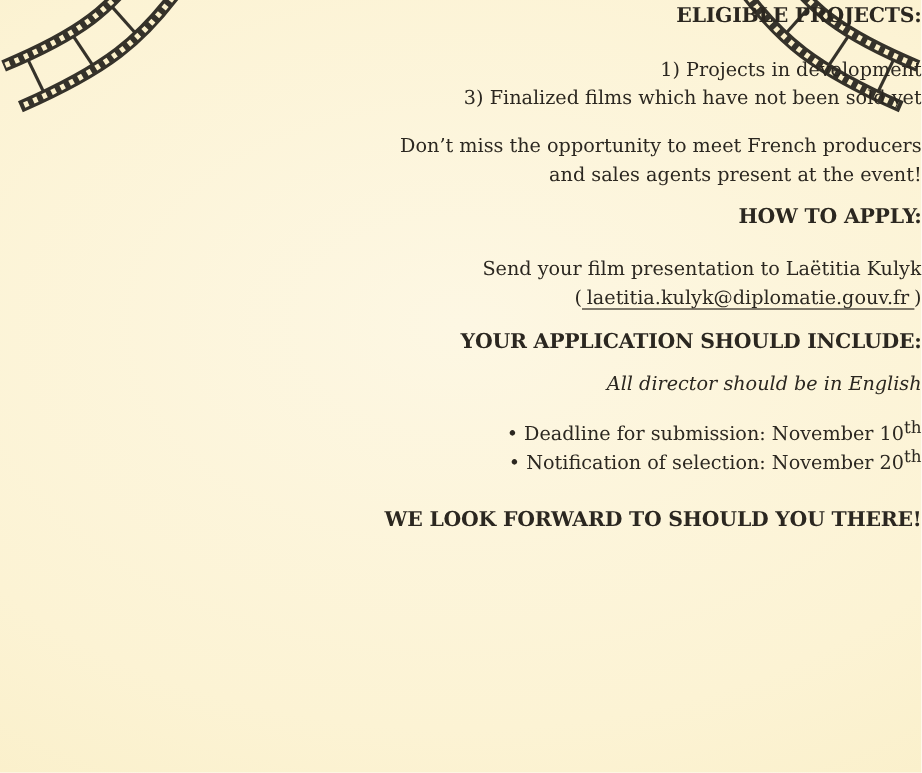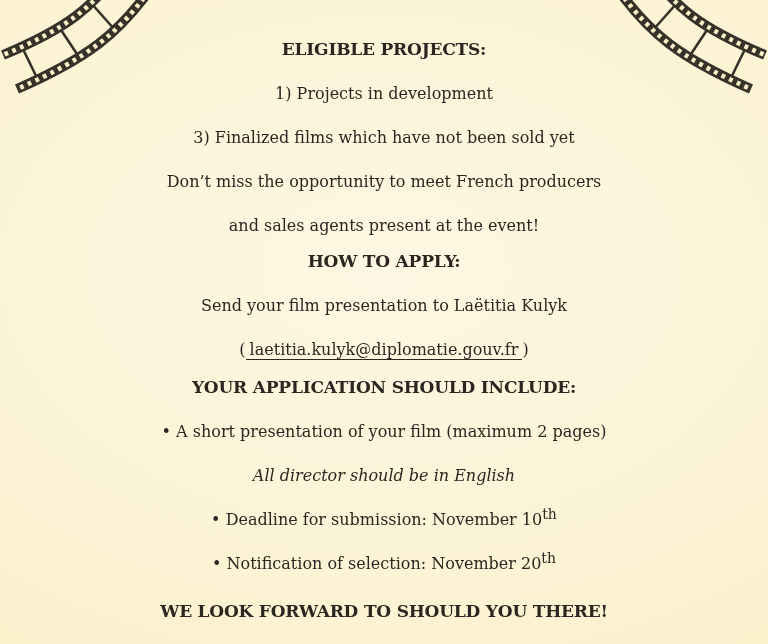--- a/index.html
+++ b/index.html
@@ -10,25 +10,24 @@
     overflow: hidden;
     background: radial-gradient(120% 95% at 50% 42%, #fdf7e3 0%, #fcf3d4 55%, #f8ecc0 100%);
     font-family: "DejaVu Serif", "Liberation Serif", serif;
     color: #2b2720;
   }
   .strip { position:absolute; top:0; display:block; }
   .strip-right { right:0; }
   .strip-left { left:0; transform: scaleX(-1); }
   .content {
     position:absolute; inset:0;
-    padding-top:36px;
-    text-align:center;
+    text-align:right;
     z-index:1;
   }
-  .line { font-size:16px; line-height:24px; white-space:nowrap;margin-top:20px; }
+  .line { font-size:16px; line-height:24px; white-space:nowrap; }
   .heading { font-size:17px; line-height:26px; font-weight:bold; white-space:nowrap; letter-spacing:-0.2px; }
   .mb20{margin-bottom:20px}.mb18{margin-bottom:18px}.mb16{margin-bottom:16px}
   .mb12{margin-bottom:12px}.mb10{margin-bottom:10px}.mb22{margin-bottom:22px}
   .italic { font-style: italic; }
   .email {
     border-bottom: 1.6px solid #2b2720;
     padding: 0 4px;
     cursor: pointer;
   }
   sup { font-size:14px; line-height:0; vertical-align:super; }
@@ -83,21 +82,20 @@
     <div class="heading mb18">HOW TO APPLY:</div>
 
     <div class="mb12">
       <div class="line">Send your film presentation to Laëtitia Kulyk</div>
       <div class="line"><span>(</span><span class="email">laetitia.kulyk@diplomatie.gouv.fr</span><span>)</span></div>
     </div>
 
     <div class="heading mb10">YOUR APPLICATION SHOULD INCLUDE:</div>
 
     <div class="mb10">
-      <div class="line">• A short presentation of your film (maximum 2 pages)</div>
     </div>
 
     <div class="line italic mb18">All director should be in English</div>
 
 
     <div class="mb22">
       <div class="line"><span>• Deadline for submission: November 10</span><sup>th</sup></div>
       <div class="line"><span>• Notification of selection: November 20</span><sup>th</sup></div>
     </div>
 

